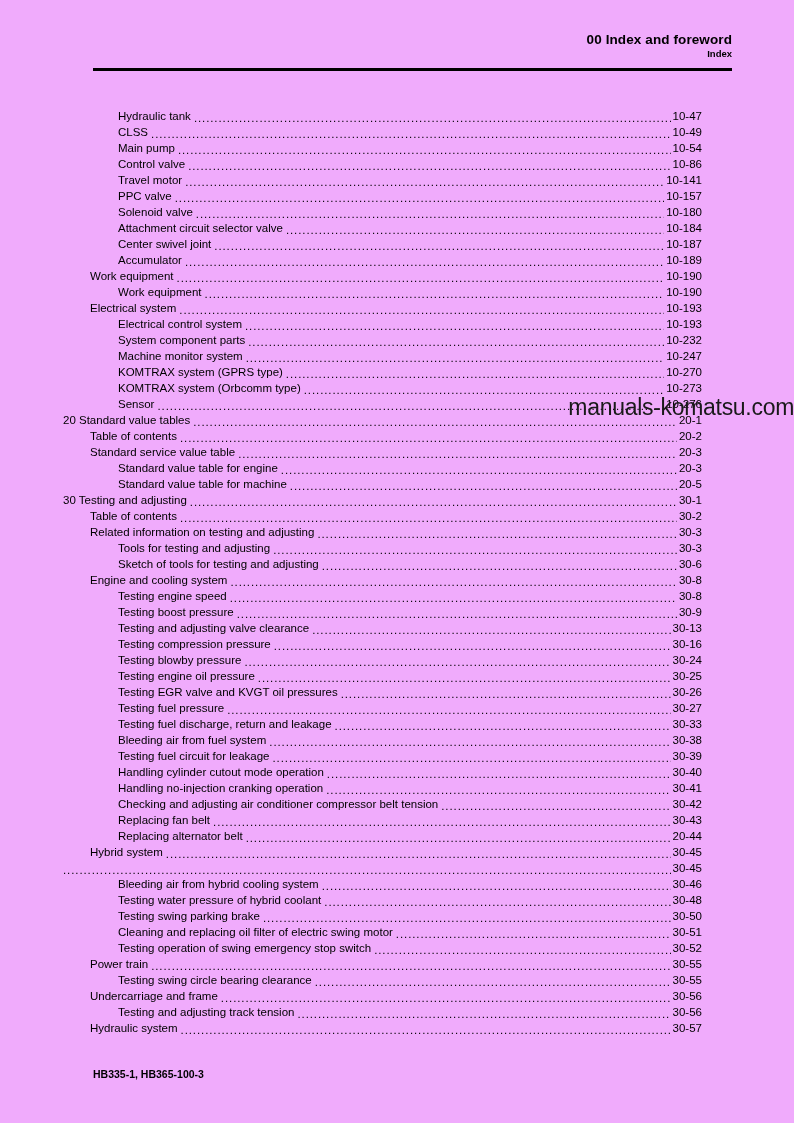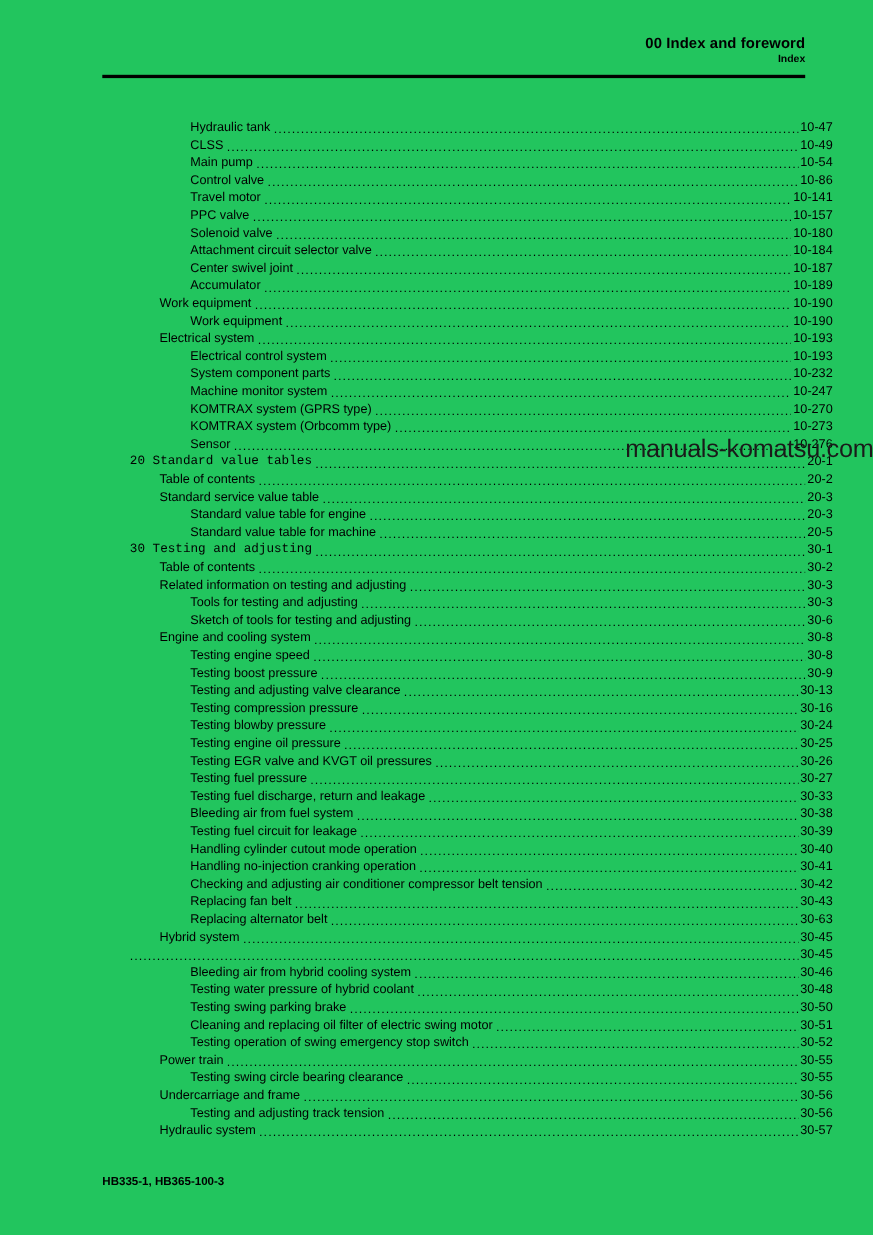--- a/index.html
+++ b/index.html
@@ -4,21 +4,21 @@
 <style>
   html, body {
     margin: 0;
     padding: 0;
     background: #ffffff;
   }
   .page {
     position: relative;
     width: 794px;
     height: 1123px;
-    background: #22c55e;
+    background: #f0abfc;
     font-family: "Liberation Sans", sans-serif;
     color: #000000;
     overflow: hidden;
   }
 
   
   .header {
     position: absolute;
     left: 93px;
     top: 32px;
@@ -51,21 +51,21 @@
   .toc {
     position: absolute;
     left: 0;
     top: 108px;
     width: 794px;
   }
   .toc-row {
     display: flex;
     align-items: flex-end;
     width: 639px;
-    margin-left: 118px;
+    margin-left: 63px;
     height: 16px;
     line-height: 16px;
     font-size: 11.5px;
     white-space: nowrap;
   }
   .toc-label {
     flex: 0 0 auto;
     padding-right: 3px;
   }
   .toc-dots {
@@ -84,21 +84,21 @@
     line-height: 12px;
     white-space: nowrap;
   }
   .toc-page {
     flex: 0 0 auto;
     padding-left: 2px;
     text-align: right;
   }
 
   
-  .lvl0 .toc-label { padding-left: 0px; font-family: Liberation Mono, monospace; }
+  .lvl0 .toc-label { padding-left: 0px; }
   .lvl1 .toc-label { padding-left: 27px; }
   .lvl2 .toc-label { padding-left: 55px; }
 
   
   .watermark {
     position: absolute;
     left: 0;
     top: 394px;
     width: 794px;
     text-align: right;
@@ -359,21 +359,21 @@
         <span class="toc-page">30-42</span>
       </div>
       <div class="toc-row lvl2">
         <span class="toc-label">Replacing fan belt</span>
         <span class="toc-dots"></span>
         <span class="toc-page">30-43</span>
       </div>
       <div class="toc-row lvl2">
         <span class="toc-label">Replacing alternator belt</span>
         <span class="toc-dots"></span>
-        <span class="toc-page">30-63</span>
+        <span class="toc-page">20-44</span>
       </div>
       <div class="toc-row lvl1">
         <span class="toc-label">Hybrid system</span>
         <span class="toc-dots"></span>
         <span class="toc-page">30-45</span>
       </div>
       <div class="toc-row lvl2">
         <span class="toc-dots"></span>
         <span class="toc-page">30-45</span>
       </div>

